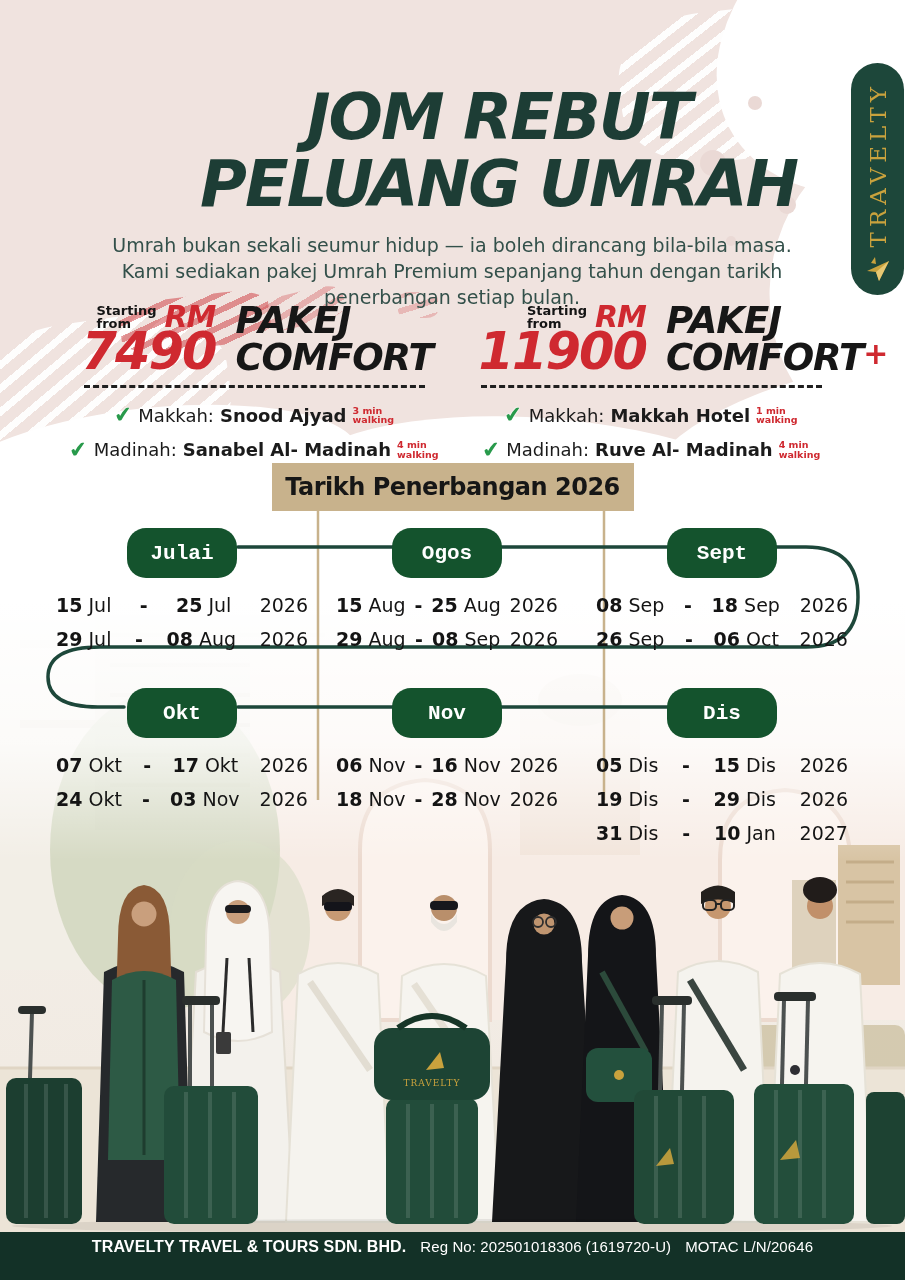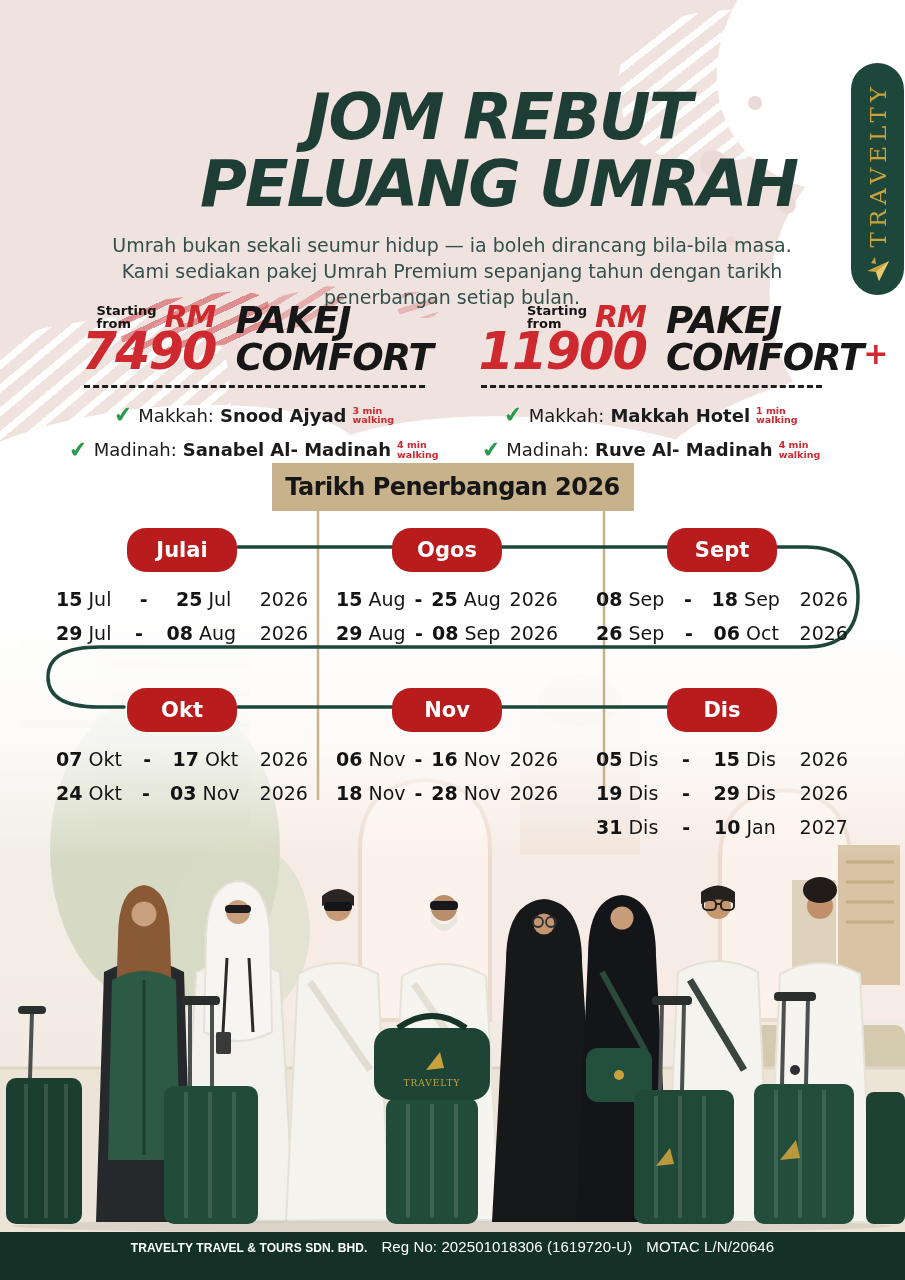--- a/index.html
+++ b/index.html
@@ -66,37 +66,37 @@
      background:#c8b28c;color:#161616;font-weight:700;font-size:24px;display:flex;
      align-items:center;justify-content:center;z-index:4;letter-spacing:-.5px;}
   .connectors{position:absolute;left:0;top:495px;z-index:2;}
   .month{position:absolute;z-index:4;}
   .m-julai{left:56px;top:528px;width:252px;}
   .m-ogos{left:336px;top:528px;width:222px;}
   .m-sept{left:596px;top:528px;width:252px;}
   .m-okt{left:56px;top:688px;width:252px;}
   .m-nov{left:336px;top:688px;width:222px;}
   .m-dis{left:596px;top:688px;width:252px;}
-  .pill{margin:0 auto 7px auto;width:110px;height:44px;background:#b91c1c;border-radius:19px;
-     color:#fff;font-weight:700;font-size:21px;display:flex;align-items:center;justify-content:center;}
+  .pill{margin:0 auto 7px auto;width:110px;height:50px;background:#14532d;border-radius:19px;
+     color:#fff;font-weight:700;font-size:21px;display:flex;align-items:center;justify-content:center;font-family:Liberation Mono, monospace;}
   .rows{font-size:19px;color:#141414;}
   .drow{display:flex;justify-content:space-between;align-items:baseline;line-height:27px;}
   .drow b{font-weight:700;}
   .dm{white-space:nowrap;}
   .dsh{font-weight:700;}
   .yr{min-width:48px;text-align:right;margin-top:7px;}
 
   
   .photo{position:absolute;left:0;top:600px;z-index:1;}
 
   
   .footer{position:absolute;left:0;bottom:0;width:905px;height:48px;background:#133127;z-index:7;
      color:#fff;text-align:center;font-size:15px;line-height:19px;padding-top:5px;box-sizing:border-box;
      font-family:"Liberation Sans","DejaVu Sans",sans-serif;letter-spacing:.1px;}
-  .footer b{font-size:12px;}
+  .footer b{font-size:16px;}
   .fgap{display:inline-block;width:14px;}
 </style>
 </head>
 <body>
 
 <div class="poster">
 
   <div class="bg-pink"></div>
   <div class="white-blob wb1"></div>
   <div class="white-blob wb2"></div>

